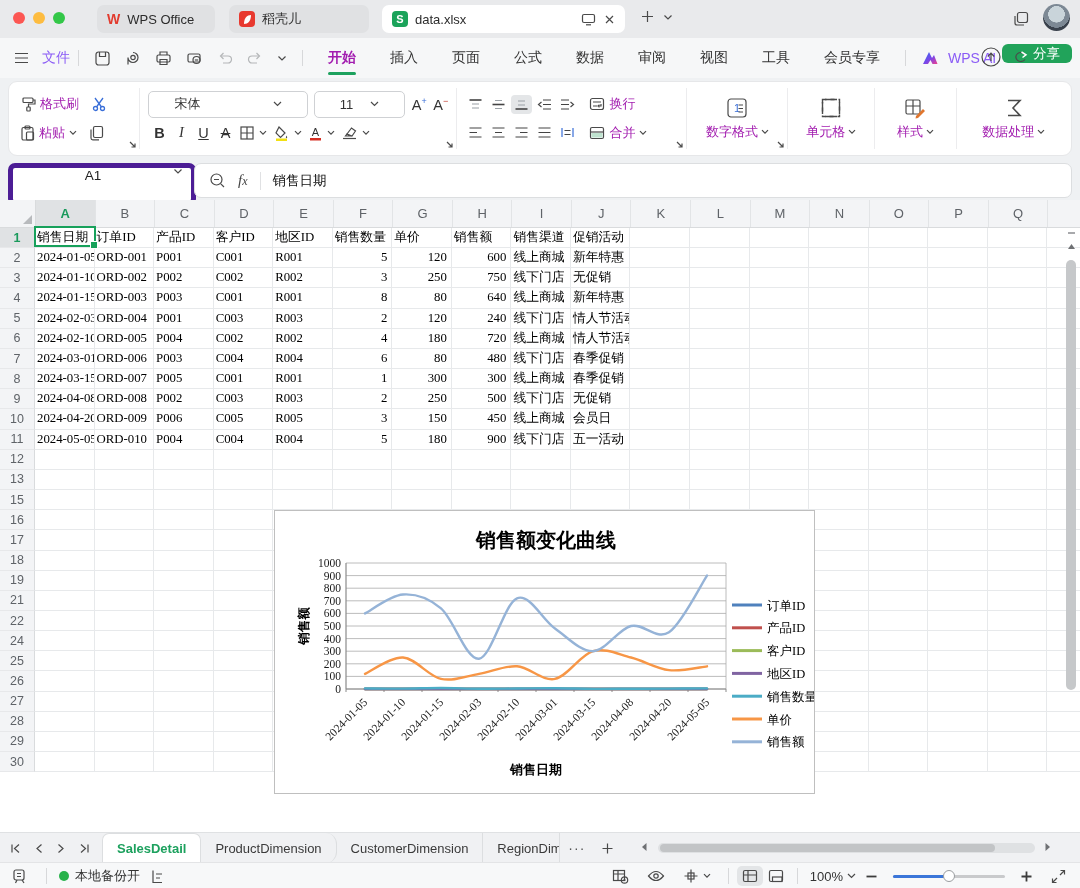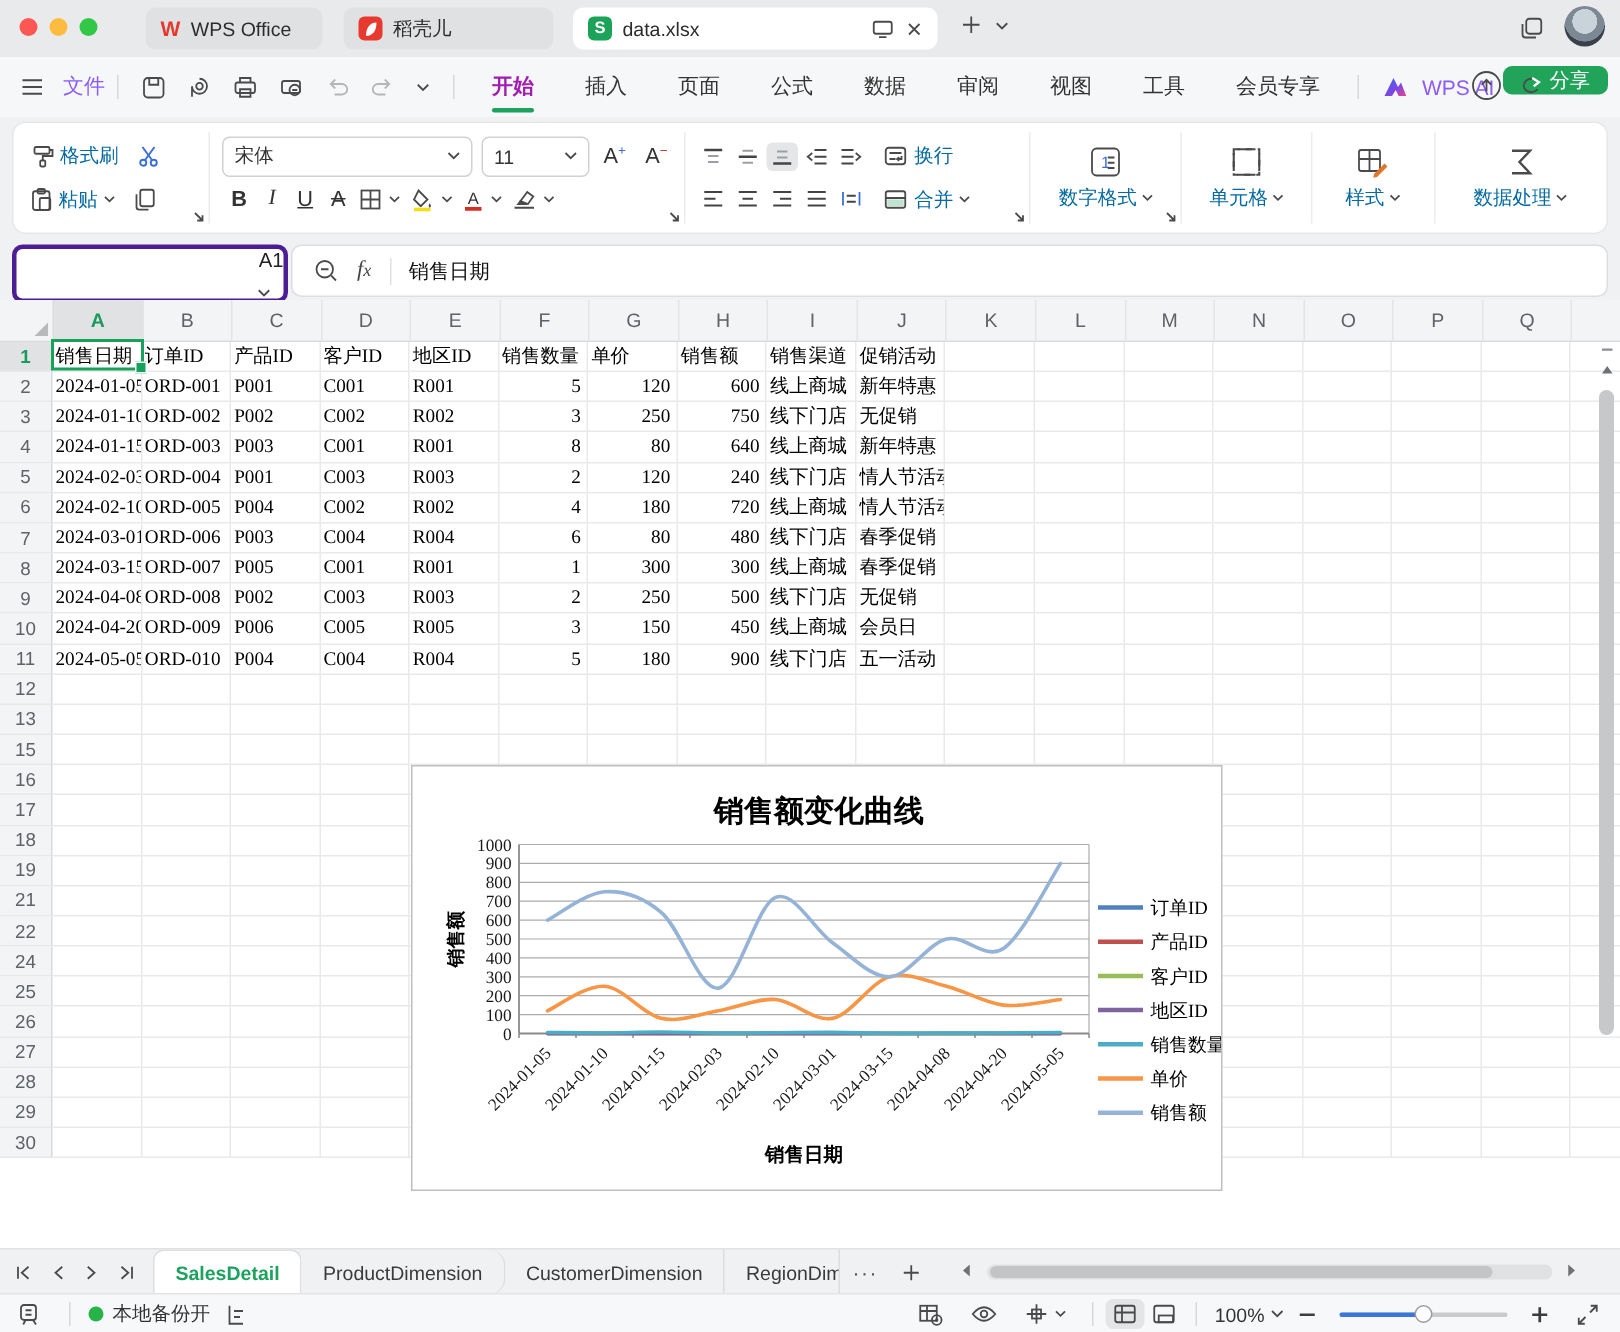--- a/index.html
+++ b/index.html
@@ -31,34 +31,34 @@
             color:#fff;font-size:13.5px;display:flex;align-items:flex-end;gap:5px;padding:0 12px;}
   .upbtn{position:absolute;right:78px;top:8px;}
   
   .ribbonwrap{position:absolute;left:0;top:78px;width:1080px;height:82px;background:#eff1f3;}
   .ribbon{position:absolute;left:8px;right:8px;top:3px;bottom:4px;background:#fff;
           border:1px solid #e6e7e9;border-radius:9px;display:flex;align-items:stretch;padding:6px 0;}
   .rgroup{display:flex;flex-direction:column;justify-content:space-between;padding:2px 8px;
           border-right:1px solid #ececee;position:relative;}
   .rgroup:last-child{border-right:none;}
   .rrow{display:flex;align-items:center;height:29px;gap:6px;}
-  .rlabel{font-size:13px;color:#0369a1;white-space:nowrap;}
+  .rlabel{font-size:13px;color:#a21caf;white-space:nowrap;}
   .ribtn{display:flex;align-items:center;gap:4px;padding:2px 3px;border-radius:4px;}
   .selbox{border:1px solid #cfd1d4;border-radius:5px;height:25px;display:flex;align-items:center;
-          justify-content:space-between;padding:0 7px;font-size:13px;background:#fff;}
+          justify-content:space-between;padding:0 25px;font-size:13px;background:#fff;}
   .fmtch{font-size:14.5px;width:22px;text-align:center;color:#333;}
   .corner{position:absolute;right:3px;bottom:1px;}
   .bigicon{display:flex;justify-content:center;}
   .gcenter{align-items:center;justify-content:center;gap:3px;}
   .alico{padding:3px;border-radius:4px;display:flex;}
   .alico.on{background:#e4e6e8;}
   
   .fbar{position:absolute;left:0;top:160px;width:1080px;height:40px;background:#eff1f3;}
   .namebox{position:absolute;left:8px;top:3px;width:178px;height:33px;background:#fff;
-           border:3px solid #4c1d95;border-radius:7px;display:flex;align-items:flex-end;flex-direction:column;}
+           border:5px solid #4c1d95;border-radius:7px;display:flex;align-items:flex-start;}
   .nametext{flex:1;text-align:center;font-size:13.5px;color:#222;}
   .fxbox{position:absolute;left:194px;right:8px;top:3px;height:33px;background:#fff;
          border:1px solid #dcdee0;border-radius:7px;display:flex;align-items:center;padding-left:14px;gap:12px;}
   .fxval{font-size:13.5px;color:#111;font-family:"Liberation Serif","DejaVu Serif",serif;}
   .fdiv{width:1px;height:18px;background:#e0e1e3;}
   
   .gridwrap{position:absolute;left:0;top:200px;width:1080px;height:632px;background:#fff;overflow:hidden;}
   .colhdr{display:flex;height:27px;background:#f3f4f6;border-bottom:1px solid #d9dbdd;}
   .cornercell{width:35px;flex:0 0 35px;border-right:1px solid #d9dbdd;position:relative;background:#f3f4f6;}
   .cornercell::after{content:"";position:absolute;right:3px;bottom:3px;border-left:9px solid transparent;

